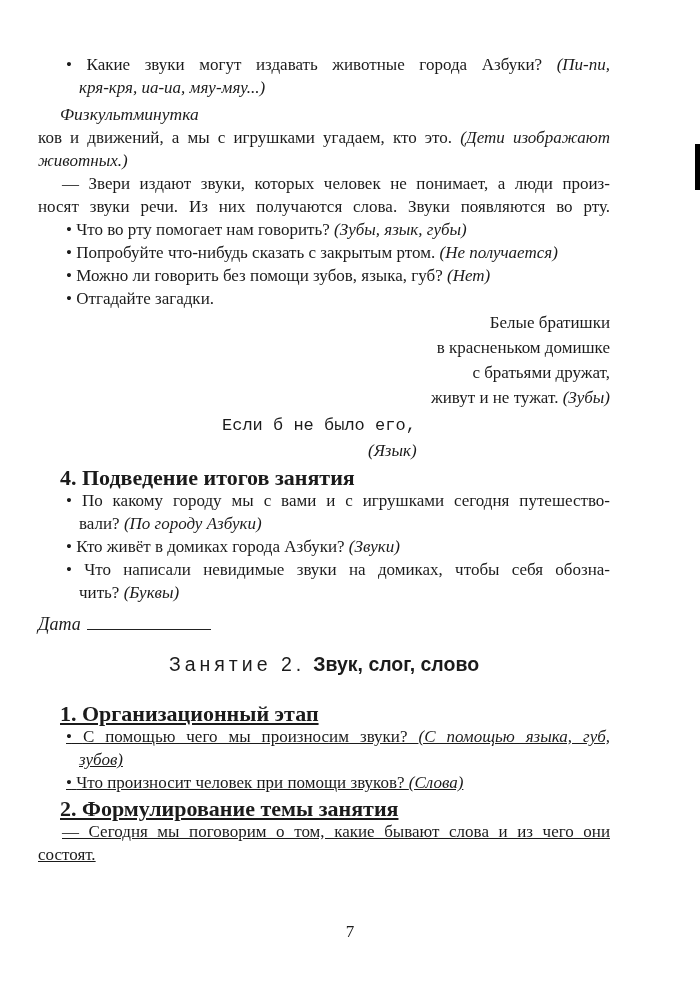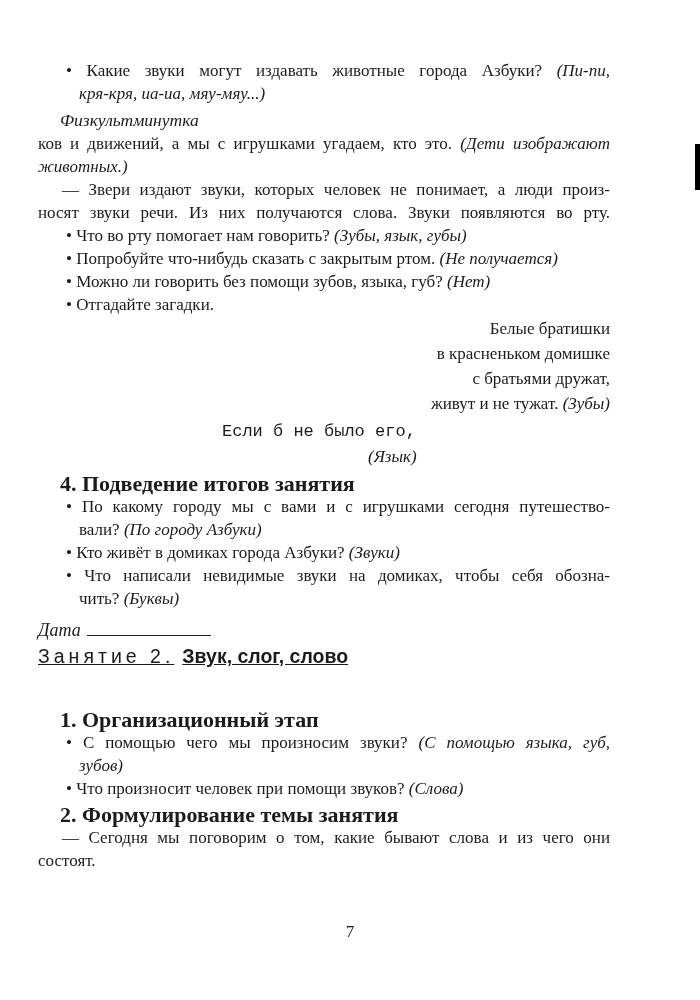--- a/index.html
+++ b/index.html
@@ -1,46 +1,46 @@
 <!DOCTYPE html>
 <html><head>
 <meta charset="utf-8">
 <style>
   html,body{margin:0;padding:0;}
   body{
     width:700px;height:1000px;position:relative;background:#ffffff;
     font-family:"Liberation Serif", serif;color:#1b1b1b;overflow:hidden;
   }
-  .content{position:absolute;left:38px;top:59px;width:572px;font-size:17px;}
+  .content{position:absolute;left:38px;top:53px;width:572px;font-size:17px;}
   .line{position:relative;line-height:23px;height:23px;white-space:normal;overflow:visible;}
   .j{text-align:justify;text-align-last:justify;}
   .k-b{padding-left:28px;}
   .k-c{padding-left:41px;}
   .k-p{text-indent:24px;}
   .k-f{}
   .k-h{padding-left:22px;font-weight:bold;margin-top:3px;font-size:22px;}
   .k-fiz{padding-left:22px;font-weight:bold;font-style:italic;margin-top:4px;font-size:17.5px;}
   .k-poem{padding-left:184px;height:25px;line-height:25px;text-align:right;}
   .k-pg{padding-left:184px;height:25px;line-height:25px;margin-top:3px;font-family:Liberation Mono, monospace;}
   .k-ans{padding-left:330px;height:25px;line-height:25px;}
   .blt{display:inline;}
   .s-r{}
   .s-i{font-style:italic;}
   .s-b{font-weight:bold;}
   .s-bi{font-weight:normal;font-style:italic;}
   .date-row{margin-top:8px;height:24px;line-height:24px;font-size:18px;}
   .date-label{font-style:italic;}
   .date-rule{display:inline-block;width:124px;border-bottom:1.6px solid #222;height:16px;margin-left:6px;vertical-align:baseline;}
   .lesson-heading{
-    height:28px;line-height:28px;
-    font-family:"Liberation Sans", sans-serif;font-size:19.5px;text-decoration:underline;
+    margin-top:14px;height:28px;line-height:28px;text-align:center;
+    font-family:"Liberation Sans", sans-serif;font-size:19.5px;
   }
   .lesson-number{letter-spacing:4px;font-weight:normal;}
   .lesson-title{font-weight:bold;margin-left:8px;letter-spacing:0;}
-  .lines-b{margin-top:38px;}
+  .lines-b{margin-top:24px;text-decoration:underline;}
   .pagenum{
     position:absolute;left:0;top:922px;width:700px;text-align:center;
     font-size:17px;color:#1b1b1b;
   }
   .scan-artifact{position:absolute;right:0;top:144px;width:5px;height:46px;background:#000;}
 </style>
 </head>
 <body>
 
 <div class="content">

